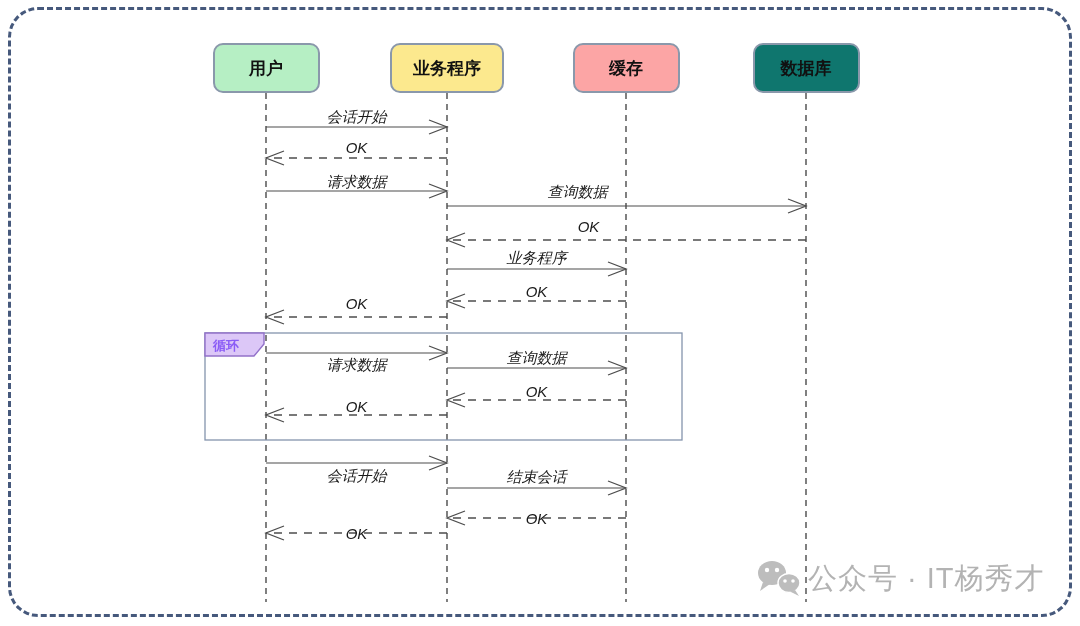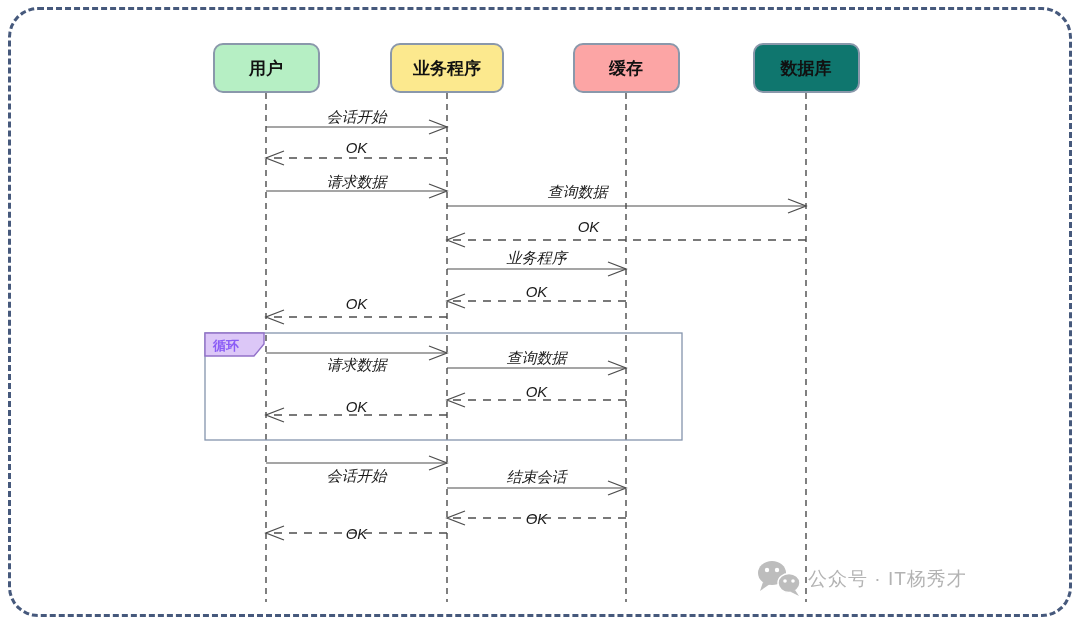--- a/index.html
+++ b/index.html
@@ -27,21 +27,21 @@
   }
   .lifeline{stroke:#4a4a4a;stroke-width:1.4;stroke-dasharray:6 5;}
   .msg-line-solid{stroke:#4d4d4d;stroke-width:1.2;}
   .msg-line-dashed{stroke:#4d4d4d;stroke-width:1.4;stroke-dasharray:8 7;}
   .arrow-head{stroke:#4d4d4d;stroke-width:1.3;fill:none;}
   .loop-rect{fill:none;stroke:#8494ad;stroke-width:1.3;}
   .loop-pentagon{stroke:#9271c9;stroke-width:1.4;}
   #watermark{
     position:absolute;display:flex;align-items:center;gap:6px;
   }
-  #watermark-text{font-size:19px;line-height:1;letter-spacing:1px;}
+  #watermark-text{font-size:29px;line-height:1;letter-spacing:1px;}
 </style>
 </head>
 <body>
 
 <div id="screen">
   <div id="frame" style="border-color: rgb(70, 89, 124);"></div>
 
   <svg id="svg-layer" viewBox="0 0 1080 626" xmlns="http://www.w3.org/2000/svg">
       <line x1="266" y1="93" x2="266" y2="602" class="lifeline"></line>
       <line x1="447" y1="93" x2="447" y2="602" class="lifeline"></line>

